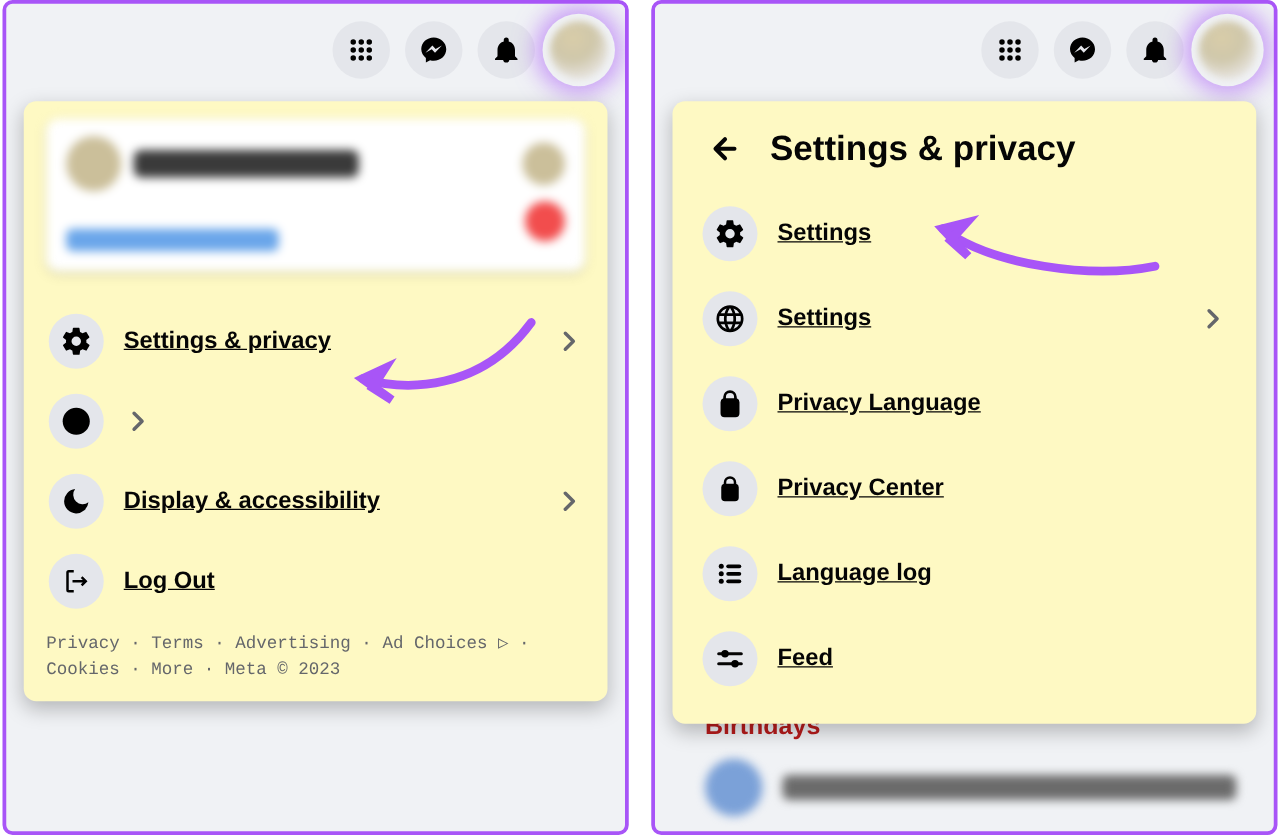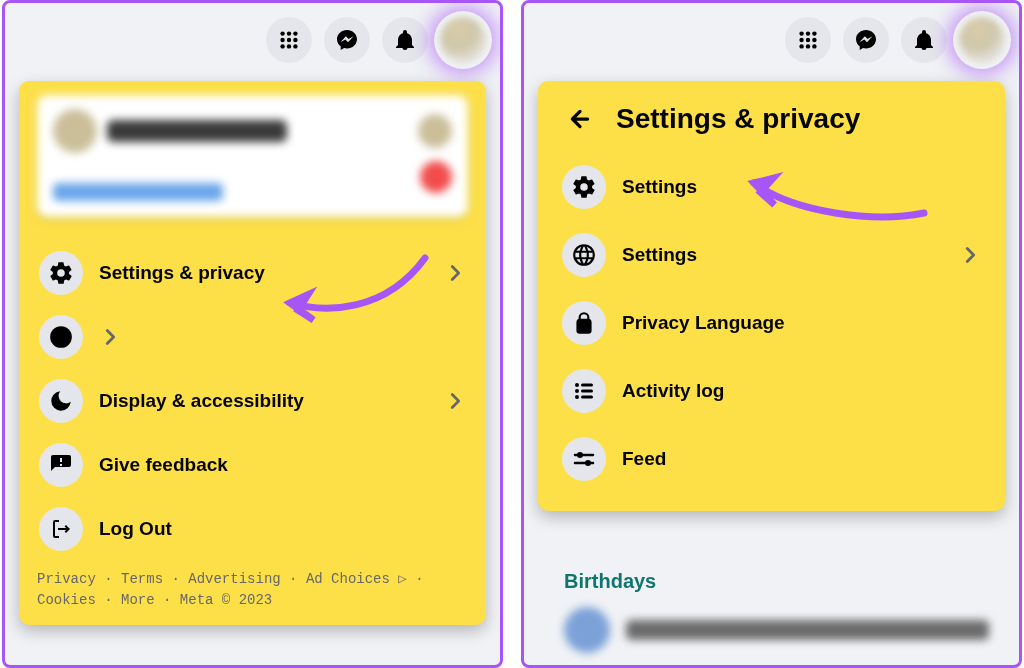--- a/index.html
+++ b/index.html
@@ -43,21 +43,21 @@
     border-radius: 50%;
     box-shadow: 0 0 18px 6px rgba(168,85,247,0.55);
     pointer-events: none;
   }
 
   
   .dropdown {
     position: absolute;
     left: 14px; right: 14px;
     top: 74px;
-    background: #fde047;
+    background: #fef9c3;
     border-radius: 10px;
     box-shadow: 0 6px 16px rgba(0,0,0,0.25);
     padding: 10px 14px 12px 14px;
   }
   .profile-card {
     background: #fff;
     border-radius: 10px;
     box-shadow: 0 2px 6px rgba(0,0,0,0.18);
     padding: 14px 16px 16px 16px;
     margin: 4px 4px 24px 4px;
@@ -79,20 +79,21 @@
   }
   .menu-item .circ {
     width: 44px; height: 44px; border-radius: 50%;
     background: #e4e6eb;
     display: flex; align-items: center; justify-content: center;
     flex-shrink: 0;
   }
   .menu-item .label {
     font-size: 19px; font-weight: 600; color: #050505;
     flex: 1;
+    text-decoration: underline;
   }
   .menu-item .chev { color:#65676b; }
 
   .footer-links {
     font-size: 14px; color:#65676b;
     padding: 8px 4px 2px 4px;
     line-height: 1.5;
     font-family: Liberation Mono, monospace;
   }
   .footer-links span { cursor: pointer; }
@@ -108,21 +109,21 @@
     cursor:pointer; color:#050505;
   }
   .sub-header h1 {
     font-size: 28px; font-weight: 800; color:#050505;
   }
   .menu-list .menu-item { padding: 12px 6px; }
 
   
   .behind {
     position:absolute; left:40px; bottom:72px;
-    color:#0f766e; font-weight:600; font-size:20px;
+    color:#b91c1c; font-weight:600; font-size:20px;
     filter: blur(0.3px);
   }
   .behind-row {
     position:absolute; left:40px; bottom:12px; right:30px;
     display:flex; align-items:center; gap:16px;
     filter:blur(4px);
   }
   .behind-row .bavatar { width:46px; height:46px; border-radius:50%; background:#7ba1d8; }
   .behind-row .btxt { height:20px; flex:1; background:#6b6b6b; border-radius:5px; }
 
@@ -219,28 +220,20 @@
           <svg class="ico" width="26" height="26" viewBox="0 0 24 24">
               <path fill="#050505" d="M21 12.8A9 9 0 1 1 11.2 3a7 7 0 0 0 9.8 9.8z"></path>
             </svg>
         </div>
         <div class="label">Display &amp; accessibility</div>
         <svg class="chev" width="22" height="22" viewBox="0 0 24 24">
             <path fill="none" stroke="#65676b" stroke-width="3" stroke-linecap="round" stroke-linejoin="round" d="m9 5 7 7-7 7"></path>
           </svg>
       </div>
 
-      <div class="menu-item">
-        <div class="circ">
-          <svg class="ico" width="24" height="24" viewBox="0 0 24 24">
-              <path fill="#050505" d="M20 2H4a2 2 0 0 0-2 2v14l4-4h14a2 2 0 0 0 2-2V4a2 2 0 0 0-2-2zm-7 11h-2v-2h2zm0-4h-2V5h2z"></path>
-            </svg>
-        </div>
-        <div class="label">Give feedback</div>
-      </div>
 
       <div class="menu-item">
         <div class="circ">
           <svg class="ico" width="24" height="24" viewBox="0 0 24 24">
               <path fill="#050505" d="M10 3H6a2 2 0 0 0-2 2v14a2 2 0 0 0 2 2h4v-2H6V5h4zM17 8l-1.4 1.4L17.2 11H9v2h8.2l-1.6 1.6L17 16l4-4z"></path>
             </svg>
         </div>
         <div class="label">Log Out</div>
       </div>
 
@@ -336,35 +329,43 @@
         <div class="menu-item">
           <div class="circ">
             <svg class="ico" width="26" height="26" viewBox="0 0 24 24">
                 <path fill="#050505" d="M17 8V7a5 5 0 0 0-10 0v1a3 3 0 0 0-2 2.8V19a3 3 0 0 0 3 3h8a3 3 0 0 0 3-3v-8.2A3 3 0 0 0 17 8zM9 7a3 3 0 0 1 6 0v1H9z"></path>
                 <path fill="#e4e6eb" d="M12 11.5c.8-1.6 3.5-1.1 3.5 1 0 1.6-2.2 3-3.5 4-1.3-1-3.5-2.4-3.5-4 0-2.1 2.7-2.6 3.5-1z"></path>
               </svg>
           </div>
           <div class="label">Privacy Language</div>
         </div>
 
+        <div class="menu-item">
+          <div class="circ">
+            <svg class="ico" width="24" height="24" viewBox="0 0 24 24">
+                <path fill="#050505" d="M17 8V7a5 5 0 0 0-10 0v1a3 3 0 0 0-2 2.8V19a3 3 0 0 0 3 3h8a3 3 0 0 0 3-3v-8.2A3 3 0 0 0 17 8zM9 7a3 3 0 0 1 6 0v1H9z"></path>
+              </svg>
+          </div>
+          <div class="label">Privacy Center</div>
+        </div>
 
         <div class="menu-item">
           <div class="circ">
             <svg class="ico" width="24" height="24" viewBox="0 0 24 24">
                 <g fill="#050505">
                   <circle cx="5" cy="6" r="2"></circle>
                   <circle cx="5" cy="12" r="2"></circle>
                   <circle cx="5" cy="18" r="2"></circle>
                   <rect x="9" y="4.5" width="12" height="3" rx="1.5"></rect>
                   <rect x="9" y="10.5" width="12" height="3" rx="1.5"></rect>
                   <rect x="9" y="16.5" width="12" height="3" rx="1.5"></rect>
                 </g>
               </svg>
           </div>
-          <div class="label">Activity log</div>
+          <div class="label">Language log</div>
         </div>
 
         <div class="menu-item">
           <div class="circ">
             <svg class="ico" width="24" height="24" viewBox="0 0 24 24">
                 <g fill="none" stroke="#050505" stroke-width="2.5" stroke-linecap="round">
                   <line x1="3" y1="8" x2="21" y2="8"></line>
                   <line x1="3" y1="16" x2="21" y2="16"></line>
                 </g>
                 <g fill="#050505">

